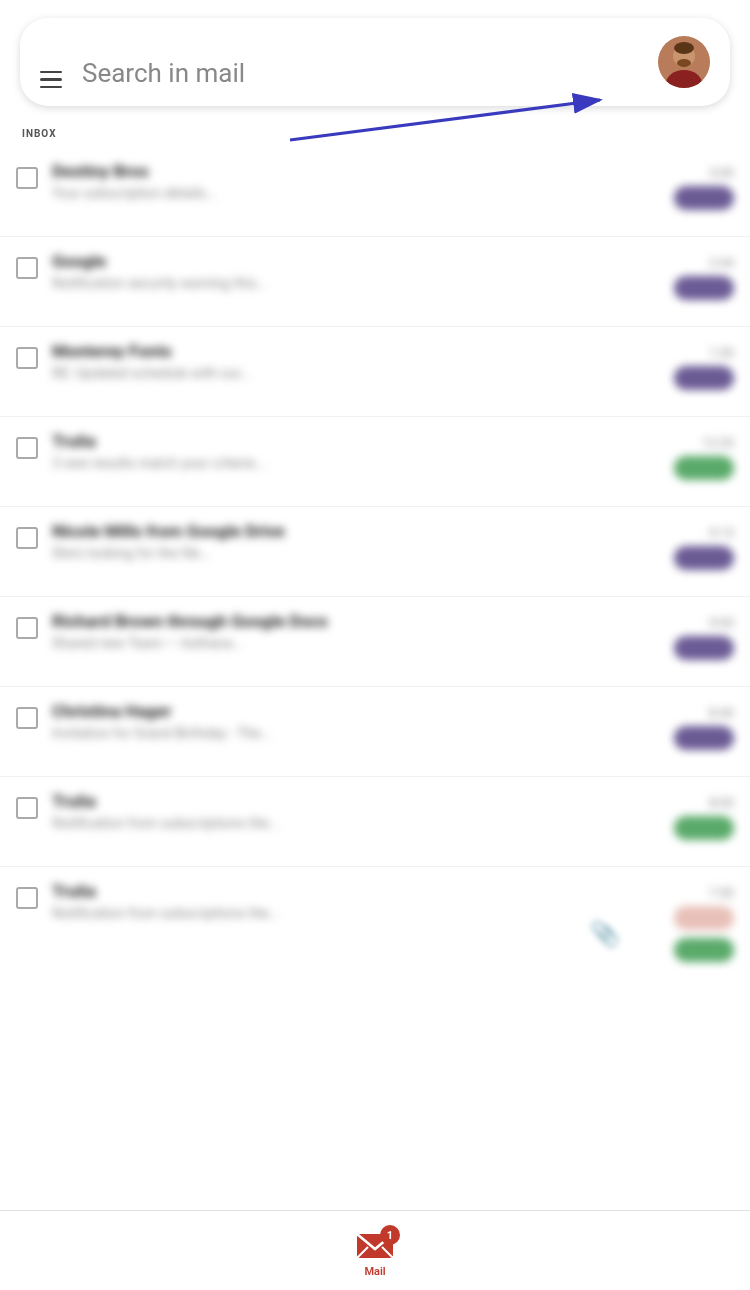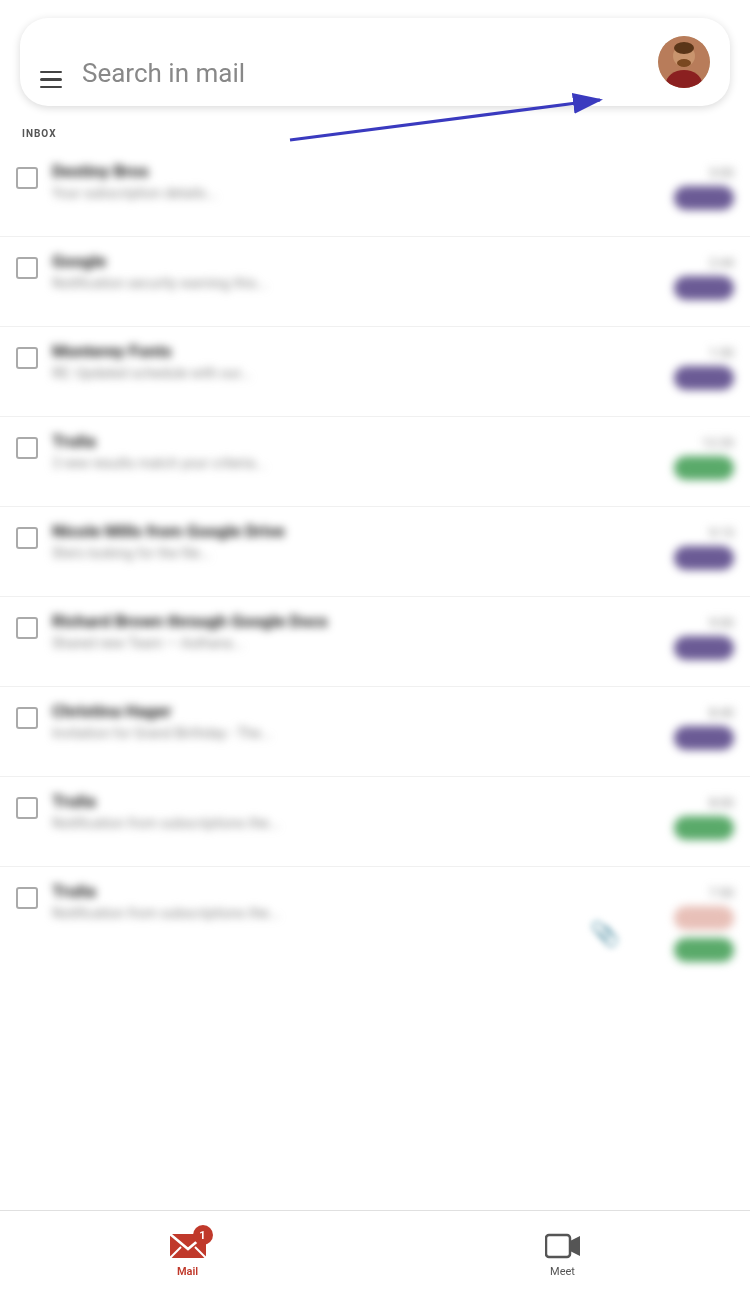--- a/index.html
+++ b/index.html
@@ -396,22 +396,13 @@
       <svg class="mail-icon-svg" viewBox="0 0 38 30" xmlns="http://www.w3.org/2000/svg">
         <rect x="1" y="3" width="36" height="24" rx="3" fill="#c0392b"></rect>
         <polyline points="1,3 19,18 37,3" fill="none" stroke="#fff" stroke-width="2.5"></polyline>
         <line x1="1" y1="27" x2="12" y2="16" stroke="#fff" stroke-width="2"></line>
         <line x1="37" y1="27" x2="26" y2="16" stroke="#fff" stroke-width="2"></line>
       </svg>
       <div class="badge-count">1</div>
     </div>
     <span class="nav-label active">Mail</span>
   </div>
-  <div class="nav-item">
-    <div class="meet-icon-wrapper">
-      <svg class="meet-icon-svg" viewBox="0 0 36 30" xmlns="http://www.w3.org/2000/svg">
-        <rect x="1" y="4" width="24" height="22" rx="3" fill="none" stroke="#555" stroke-width="2.5"></rect>
-        <polygon points="25,10 35,5 35,25 25,20" fill="#555"></polygon>
-      </svg>
-    </div>
-    <span class="nav-label">Meet</span>
-  </div>
 </div>
 
 </body></html>

